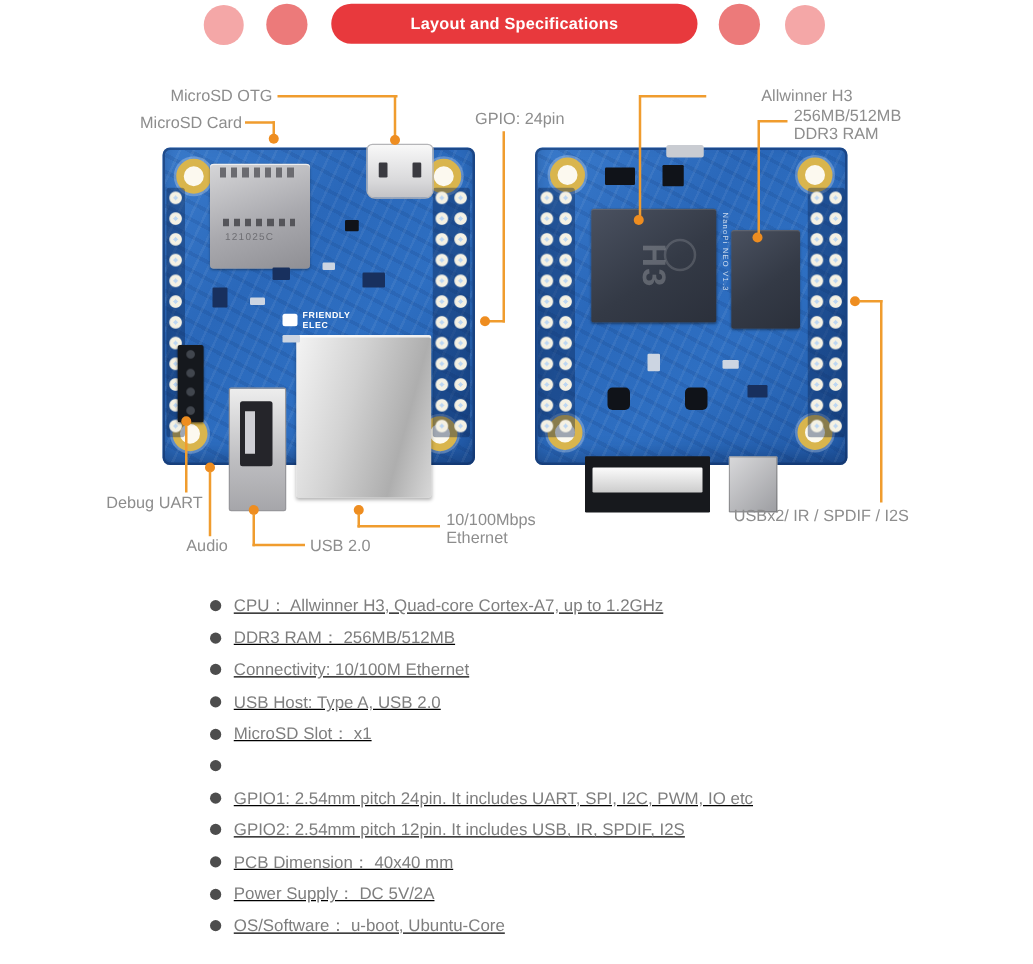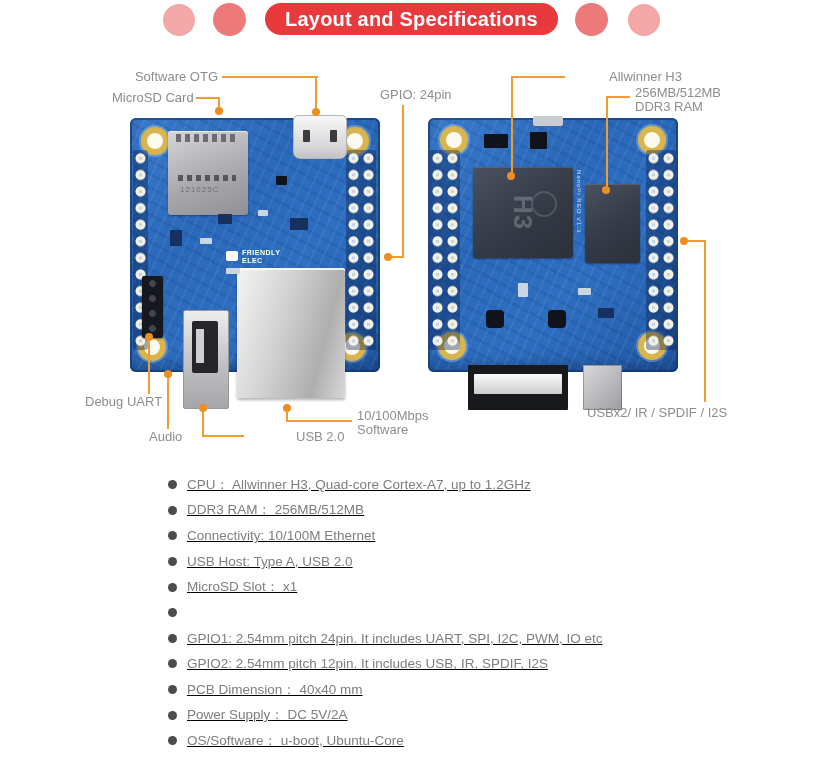--- a/index.html
+++ b/index.html
@@ -6,21 +6,21 @@
   .screen{position:relative;width:826px;height:771px;background:#ffffff;overflow:hidden;
           font-family:"Liberation Sans",sans-serif;}
 
   
   .hdr-circle{position:absolute;border-radius:50%;}
   .c1{left:163px;top:4px;width:32px;height:32px;background:#f4a7a7;}
   .c2{left:213px;top:3px;width:33px;height:33px;background:#ec7a7a;}
   .c3{left:575px;top:3px;width:33px;height:33px;background:#ec7a7a;}
   .c4{left:628px;top:4px;width:32px;height:32px;background:#f4a7a7;}
   .pill{position:absolute;left:265px;top:3px;width:293px;height:32px;border-radius:17px;
-        background:#e8393d;color:#ffffff;font-size:20px;font-weight:700;line-height:32px;
+        background:#e8393d;color:#ffffff;font-size:13px;font-weight:700;line-height:32px;
         text-align:center;letter-spacing:.2px;}
 
   
   .lbl{position:absolute;color:#8d8d8d;font-size:13px;line-height:14px;white-space:nowrap;}
   .lbl.right{text-align:right;}
 
   
   .ln{position:absolute;background:#f09c2e;}
   .ln.h{height:2px;} .ln.v{width:2px;}
   .dot{position:absolute;width:8px;height:8px;border-radius:50%;background:#ee8d20;}
@@ -216,34 +216,34 @@
   <div class="ln h" style="left:202px;top:435px;width:42px;"></div>
 
   <div class="dot" style="left:283px;top:404px;"></div>
   <div class="ln v" style="left:286px;top:411px;height:11px;"></div>
   <div class="ln h" style="left:286px;top:420px;width:66px;"></div>
 
   <div class="dot" style="left:680px;top:237px;"></div>
   <div class="ln h" style="left:687px;top:240px;width:19px;"></div>
   <div class="ln v" style="left:704px;top:240px;height:162px;"></div>
 
-  <div class="lbl right" style="left:100px;top:70px;width:118px;">Software OTG</div>
+  <div class="lbl right" style="left:100px;top:70px;width:118px;">MicroSD OTG</div>
   <div class="lbl right" style="left:112px;top:91px;width:78px;">MicroSD Card</div>
   <div class="lbl" style="left:380px;top:88px;">GPIO: 24pin</div>
   <div class="lbl" style="left:567px;top:70px;margin-left:42px;">Allwinner H3</div>
   <div class="lbl" style="left:635px;top:86px;">
     <div>256MB/512MB</div>
     <div>DDR3 RAM</div>
   </div>
   <div class="lbl" style="left:85px;top:395px;">Debug UART</div>
   <div class="lbl" style="left:149px;top:430px;">Audio</div>
-  <div class="lbl" style="left:248px;top:430px;margin-left:48px;">USB 2.0</div>
+  <div class="lbl" style="left:248px;top:430px;">USB 2.0</div>
   <div class="lbl" style="left:357px;top:409px;">
     <div>10/100Mbps</div>
-    <div>Software</div>
+    <div>Ethernet</div>
   </div>
   <div class="lbl" style="left:587px;top:406px;">USBx2/ IR / SPDIF / I2S</div>
 
   <ul class="specs">
     <li>
         <span class="bullet"></span>
         <span class="spec-text">CPU： Allwinner H3, Quad-core Cortex-A7, up to 1.2GHz</span>
       </li>
     <li>
         <span class="bullet"></span>

